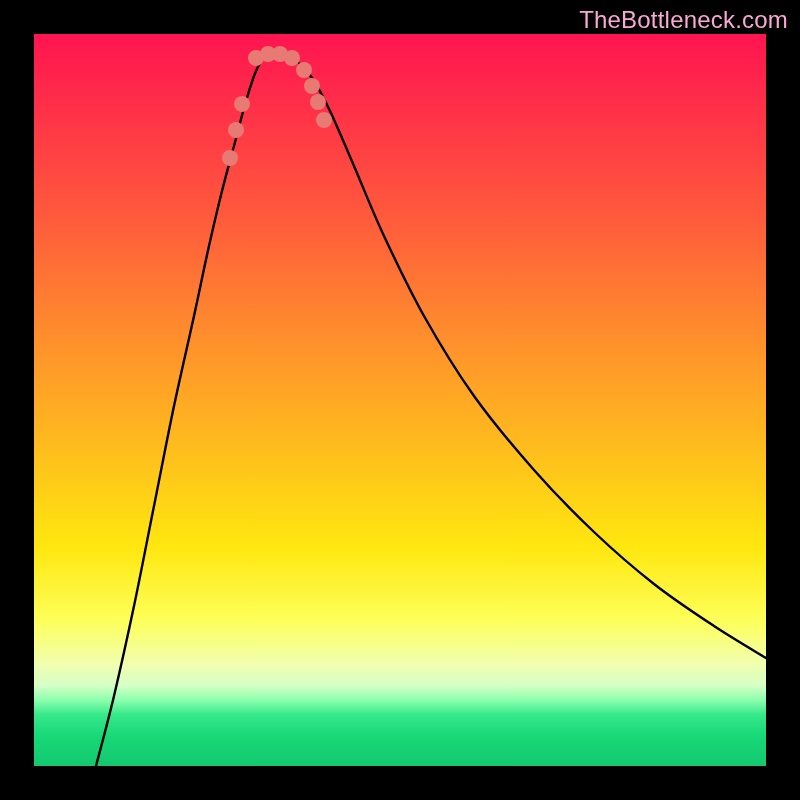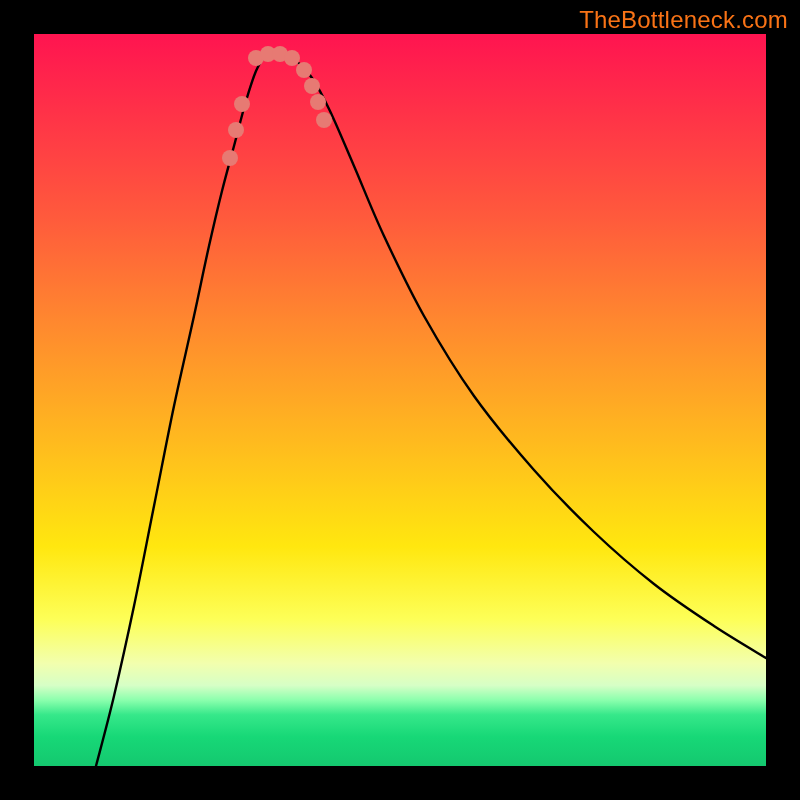--- a/index.html
+++ b/index.html
@@ -40,21 +40,21 @@
       #8bffad 91%,
       #36e88a 93%,
       #17d877 96%,
       #14c86f 100%
     );
   }
   .watermark {
     position: absolute;
     top: 6px;
     right: 12px;
-    color: #f97316;
+    color: #f9a8d4;
     font-size: 24px;
     font-weight: 400;
     letter-spacing: 0.2px;
     user-select: none;
   }
   svg.curves {
     position: absolute;
     top: 0;
     left: 0;
   }

